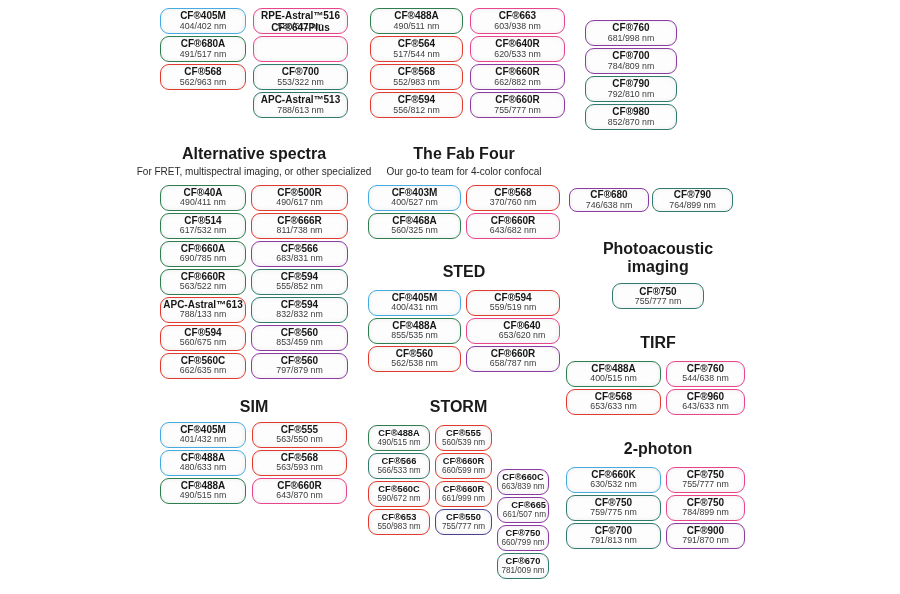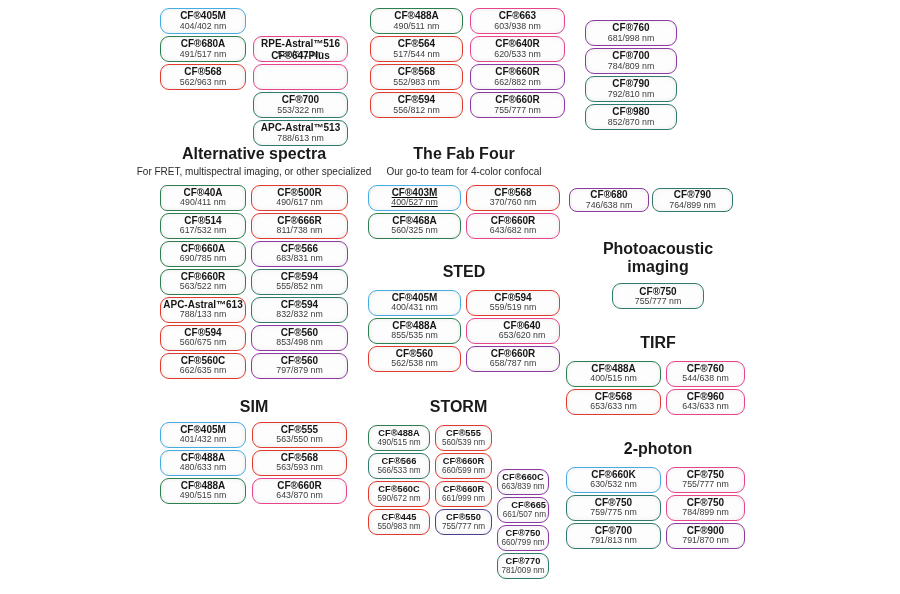--- a/index.html
+++ b/index.html
@@ -45,21 +45,21 @@
           </div>
           <div class="box" style="border-color: rgb(46, 125, 78);">
             <div class="dye-name">CF®680A</div>
             <div class="dye-value">491/517 nm</div>
           </div>
           <div class="box" style="border-color: rgb(226, 57, 47);">
             <div class="dye-name">CF®568</div>
             <div class="dye-value">562/963 nm</div>
           </div>
         </div>
-        <div class="col" style="width: 95px; margin-top: 28px;">
+        <div class="col" style="width: 95px;">
           <div class="box" style="border-color: rgb(232, 68, 140);">
             <div class="dye-name">RPE-Astral™516</div>
             <div class="dye-value">580/611 nm</div>
           </div>
           <div class="box" style="border-color: rgb(232, 68, 140); gap: 32px;">
             <div class="dye-name">CF®647Plus</div>
             <div class="dye-value">667/558 nm</div>
           </div>
           <div class="box" style="border-color: rgb(47, 122, 108);">
             <div class="dye-name">CF®700</div>
@@ -135,21 +135,21 @@
           </div>
         </div>
       </div>
   </section>
 
   <section class="group" id="g-alt" style="left:158px;top:145px;width:192px;">
     <h2 class="heading">Alternative spectra</h2>
     <p class="subtitle">For FRET, multispectral imaging, or other specialized</p>
     <div class="grid" style="gap:5px;margin-left:2px;">
         <div class="col" style="width: 86px;">
-          <div class="box" style="border-color: rgb(46, 125, 78); border-radius: 7px;">
+          <div class="box" style="border-color: rgb(46, 125, 78);">
             <div class="dye-name">CF®40A</div>
             <div class="dye-value">490/411 nm</div>
           </div>
           <div class="box" style="border-color: rgb(46, 125, 78);">
             <div class="dye-name">CF®514</div>
             <div class="dye-value">617/532 nm</div>
           </div>
           <div class="box" style="border-color: rgb(46, 125, 78);">
             <div class="dye-name">CF®660A</div>
             <div class="dye-value">690/785 nm</div>
@@ -187,36 +187,36 @@
           <div class="box" style="border-color: rgb(47, 122, 108);">
             <div class="dye-name">CF®594</div>
             <div class="dye-value">555/852 nm</div>
           </div>
           <div class="box" style="border-color: rgb(47, 122, 108);">
             <div class="dye-name">CF®594</div>
             <div class="dye-value">832/832 nm</div>
           </div>
           <div class="box" style="border-color: rgb(138, 58, 160);">
             <div class="dye-name">CF®560</div>
-            <div class="dye-value">853/498 nm</div>
+            <div class="dye-value">853/459 nm</div>
           </div>
           <div class="box" style="border-color: rgb(138, 58, 160);">
             <div class="dye-name">CF®560</div>
             <div class="dye-value">797/879 nm</div>
           </div>
         </div>
       </div>
   </section>
 
   <section class="group" id="g-fab" style="left:368px;top:145px;width:192px;">
     <h2 class="heading">The Fab Four</h2>
     <p class="subtitle">Our go-to team for 4-color confocal</p>
     <div class="grid" style="gap:5px;">
         <div class="col" style="width: 93px;">
-          <div class="box" style="border-color: rgb(69, 172, 226); text-decoration: underline;">
+          <div class="box" style="border-color: rgb(69, 172, 226);">
             <div class="dye-name">CF®403M</div>
             <div class="dye-value">400/527 nm</div>
           </div>
           <div class="box" style="border-color: rgb(46, 125, 78);">
             <div class="dye-name">CF®468A</div>
             <div class="dye-value">560/325 nm</div>
           </div>
         </div>
         <div class="col" style="width: 94px;">
           <div class="box" style="border-color: rgb(226, 57, 47);">
@@ -365,21 +365,21 @@
           </div>
           <div class="box" style="border-color: rgb(47, 122, 108);">
             <div class="dye-name">CF®566</div>
             <div class="dye-value">566/533 nm</div>
           </div>
           <div class="box" style="border-color: rgb(226, 57, 47);">
             <div class="dye-name">CF®560C</div>
             <div class="dye-value">590/672 nm</div>
           </div>
           <div class="box" style="border-color: rgb(226, 57, 47);">
-            <div class="dye-name">CF®445</div>
+            <div class="dye-name">CF®653</div>
             <div class="dye-value">550/983 nm</div>
           </div>
         </div>
         <div class="col" style="width: 57px;">
           <div class="box" style="border-color: rgb(226, 57, 47);">
             <div class="dye-name">CF®555</div>
             <div class="dye-value">560/539 nm</div>
           </div>
           <div class="box" style="border-color: rgb(226, 57, 47);">
             <div class="dye-name">CF®660R</div>
@@ -401,21 +401,21 @@
           </div>
           <div class="box" style="border-color: rgb(138, 58, 160); align-items: flex-end;">
             <div class="dye-name">CF®665</div>
             <div class="dye-value">661/507 nm</div>
           </div>
           <div class="box" style="border-color: rgb(138, 58, 160);">
             <div class="dye-name">CF®750</div>
             <div class="dye-value">660/799 nm</div>
           </div>
           <div class="box" style="border-color: rgb(47, 122, 108);">
-            <div class="dye-name">CF®770</div>
+            <div class="dye-name">CF®670</div>
             <div class="dye-value">781/009 nm</div>
           </div>
         </div>
       </div>
   </section>
 
   <section class="group" id="g-2p" style="left:566px;top:440px;width:184px;">
     <h2 class="heading pad-after-heading">2-photon</h2>
     <div class="grid" style="gap:5px;">
         <div class="col" style="width: 95px;">

